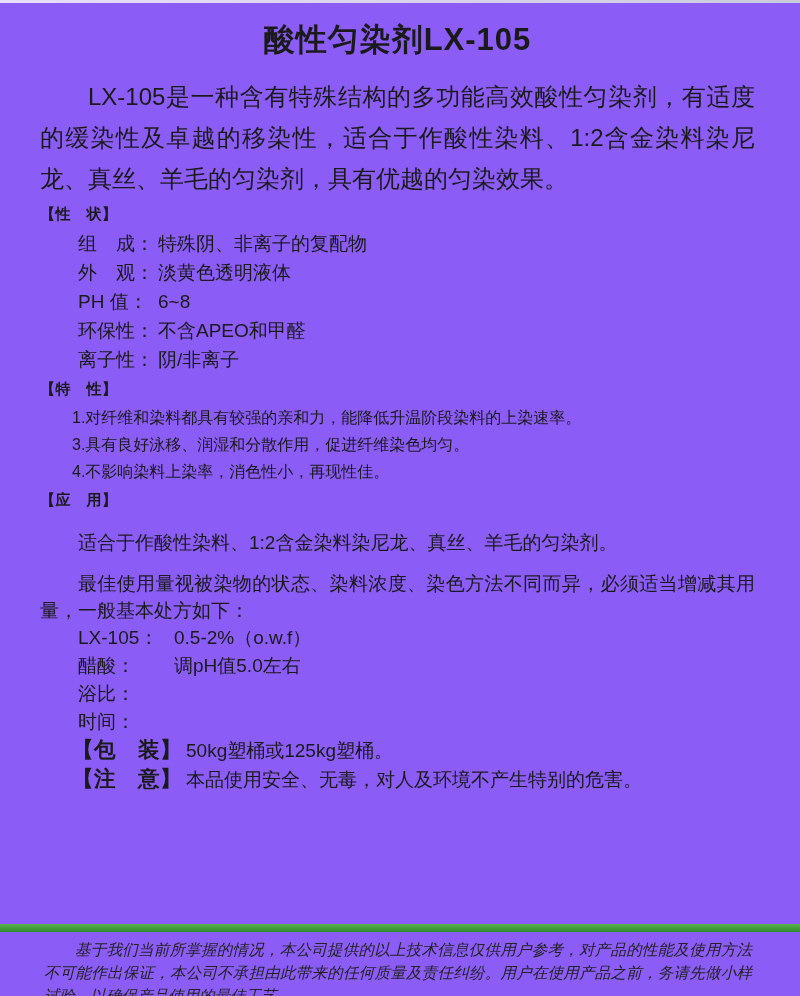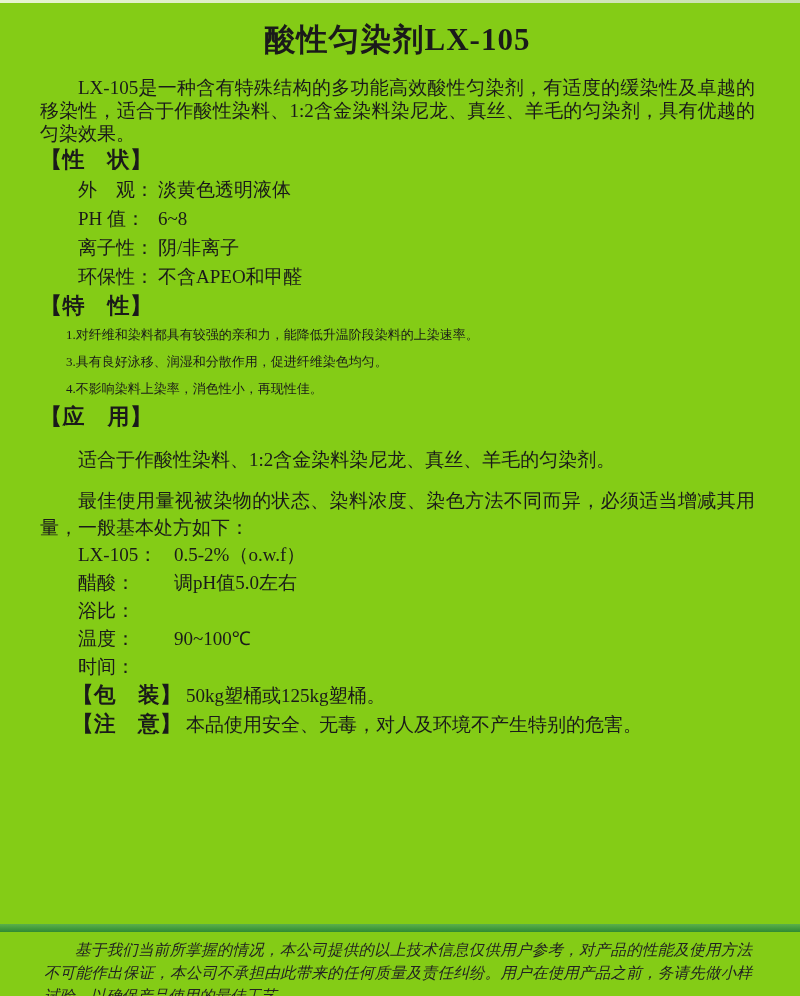--- a/index.html
+++ b/index.html
@@ -1,22 +1,22 @@
 <!DOCTYPE html>
 <html><head>
 <meta charset="utf-8">
 <style>
   * { margin: 0; padding: 0; box-sizing: border-box; }
   html, body { background: #ffffff; }
   .page {
     position: relative;
     width: 800px;
     height: 996px;
-    background: #84cc16;
-    font-family: Liberation Serif, serif;
+    background: #8b5cf6;
+    font-family: Liberation Sans, sans-serif;
     color: #1a1a1a;
     overflow: hidden;
   }
   .scan-edge {
     position: absolute;
     top: 0; left: 0; right: 0;
     height: 3px;
     background: linear-gradient(to right, #ffffff, #eef1ec 45%, #e7ece5 70%, #d8e7d4);
     opacity: .8;
   }
@@ -27,41 +27,41 @@
   }
   .doc-title {
     text-align: center;
     font-size: 31px;
     font-weight: bold;
     line-height: 40px;
     margin: 4px 0 16px 0;
     letter-spacing: 1px;
   }
   .para {
-    font-size: 19px;
-    line-height: 23px;
+    font-size: 24px;
+    line-height: 41px;
     text-indent: 2em;
     text-align: justify;
   }
   .section-heading {
-    font-size: 22px;
+    font-size: 15px;
     font-weight: bold;
     line-height: 30px;
     letter-spacing: 0.5px;
   }
   .prop-row {
     display: flex;
     font-size: 19px;
     line-height: 29px;
     padding-left: 38px;
   }
   .prop-label { width: 80px; flex: 0 0 auto; }
   .prop-value { flex: 1; }
   .feature-para {
-    font-size: 13px;
+    font-size: 16px;
     line-height: 27px;
     text-indent: 2em;
     text-align: justify;
   }
   .app-para {
     font-size: 19px;
     line-height: 27px;
     text-indent: 2em;
     text-align: justify;
     margin-top: 14px;
@@ -115,34 +115,38 @@
 
   <div class="content">
 
     <h1 class="doc-title">酸性匀染剂LX-105</h1>
 
     <p class="para">LX-105是一种含有特殊结构的多功能高效酸性匀染剂，有适度的缓染性及卓越的移染性，适合于作酸性染料、1:2含金染料染尼龙、真丝、羊毛的匀染剂，具有优越的匀染效果。</p>
 
     <h2 class="section-heading">【性　状】</h2>
     <div>
       <div class="prop-row">
+        <span class="prop-label">组　成：</span>
+        <span class="prop-value">特殊阴、非离子的复配物</span>
+      </div>
+      <div class="prop-row">
         <span class="prop-label">外　观：</span>
         <span class="prop-value">淡黄色透明液体</span>
       </div>
       <div class="prop-row">
         <span class="prop-label">PH 值：</span>
         <span class="prop-value">6~8</span>
       </div>
       <div class="prop-row">
+        <span class="prop-label">环保性：</span>
+        <span class="prop-value">不含APEO和甲醛</span>
+      </div>
+      <div class="prop-row">
         <span class="prop-label">离子性：</span>
         <span class="prop-value">阴/非离子</span>
-      </div>
-      <div class="prop-row">
-        <span class="prop-label">环保性：</span>
-        <span class="prop-value">不含APEO和甲醛</span>
       </div>
     </div>
 
     <h2 class="section-heading">【特　性】</h2>
     <div>
       <p class="feature-para">1.对纤维和染料都具有较强的亲和力，能降低升温阶段染料的上染速率。</p>
       <p class="feature-para">3.具有良好泳移、润湿和分散作用，促进纤维染色均匀。</p>
       <p class="feature-para">4.不影响染料上染率，消色性小，再现性佳。</p>
     </div>
 
@@ -155,24 +159,20 @@
         <span class="recipe-value">0.5-2%（o.w.f）</span>
       </div>
       <div class="recipe-row">
         <span class="recipe-label">醋酸：</span>
         <span class="recipe-value">调pH值5.0左右</span>
       </div>
       <div class="recipe-row">
         <span class="recipe-label">浴比：</span>
       </div>
       <div class="recipe-row">
-        <span class="recipe-label">温度：</span>
-        <span class="recipe-value">90~100℃</span>
-      </div>
-      <div class="recipe-row">
         <span class="recipe-label">时间：</span>
       </div>
     </div>
 
     <p class="inline-section">
       <span class="inline-heading">【包　装】</span><span>50kg塑桶或125kg塑桶。</span>
     </p>
 
 
     <p class="inline-section">

